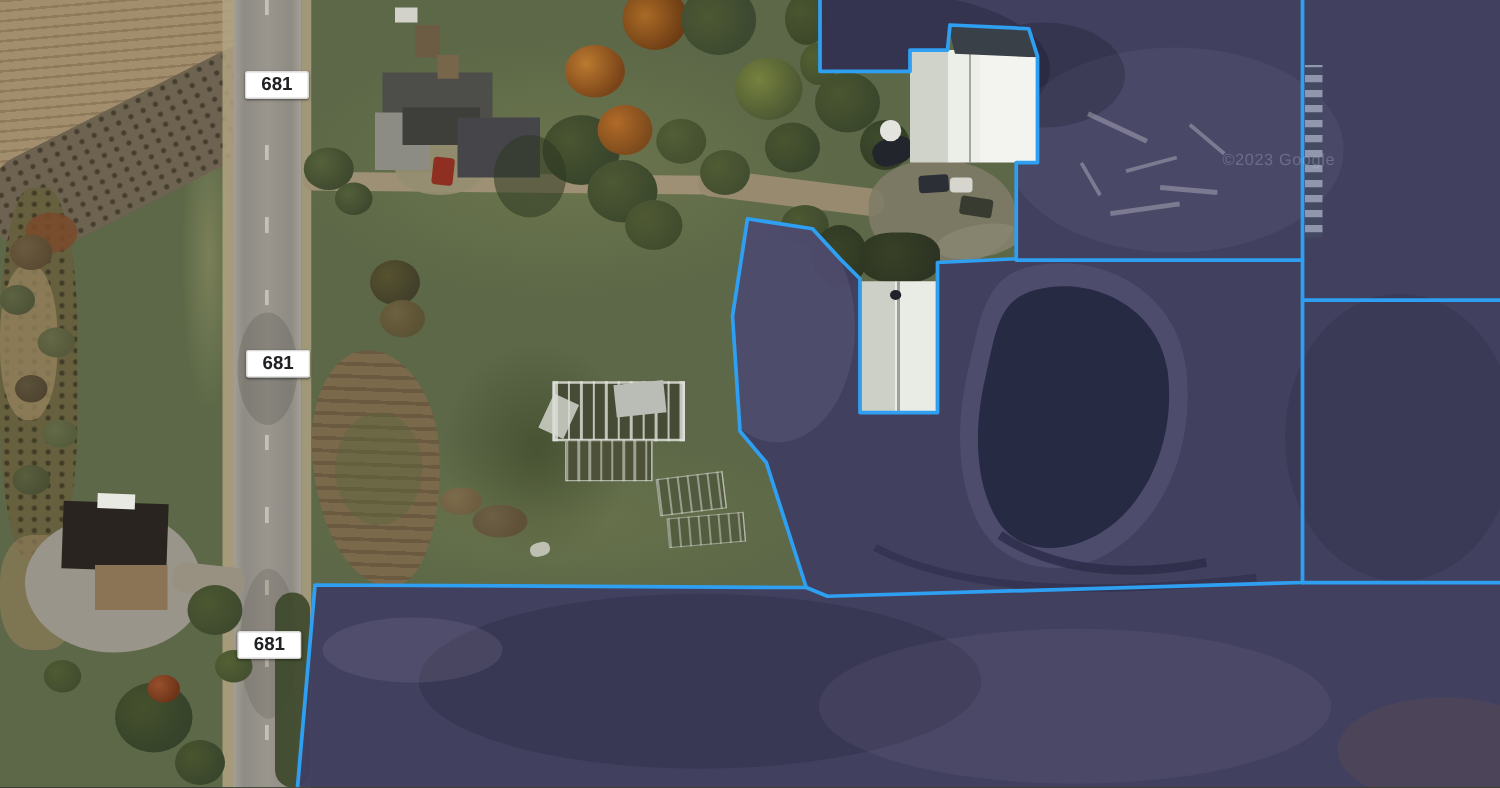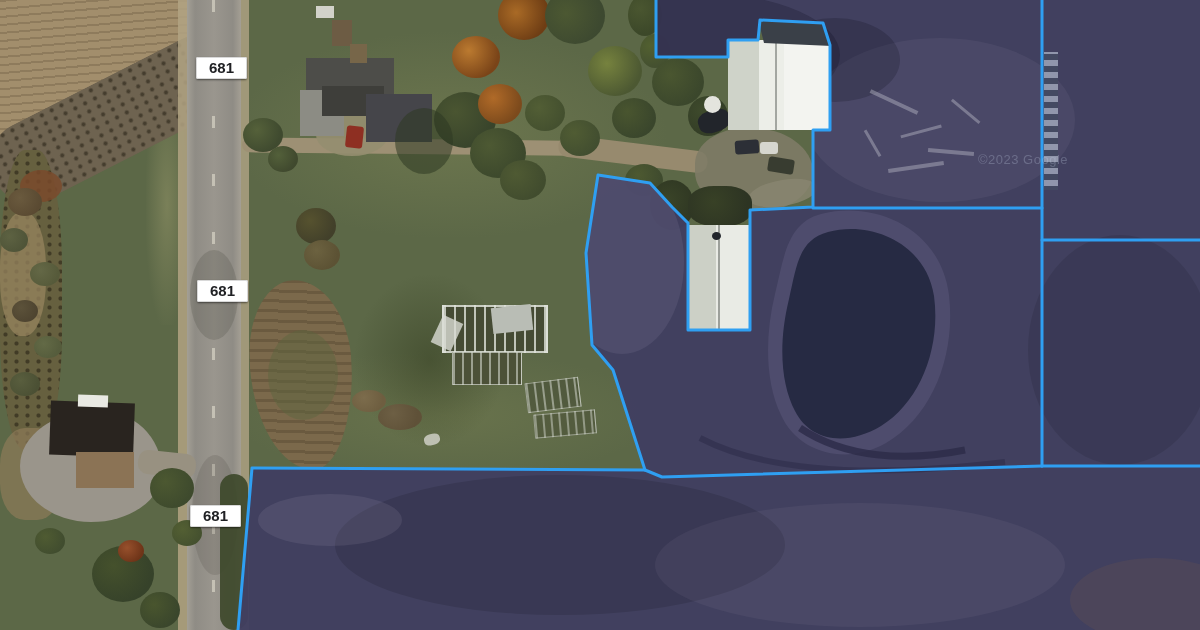--- a/index.html
+++ b/index.html
@@ -6,21 +6,21 @@
   #stage{position:relative;width:1200px;height:630px;overflow:hidden;
          background:#5c6847;font-family:"Liberation Sans",sans-serif;}
   .a{position:absolute;}
   .tree{position:absolute;border-radius:50%;}
   .overlay{position:absolute;left:0;top:0;z-index:40;}
   .shield{position:absolute;z-index:60;background:#ffffff;color:#202124;
           font-size:15px;font-weight:bold;line-height:22px;height:22px;width:51px;
           text-align:center;border-radius:2px;
           box-shadow:0 1px 2px rgba(0,0,0,.5), inset 0 0 0 1px #d8d8d8;}
   .watermark{position:absolute;z-index:55;color:rgba(195,205,225,.28);
-             font-size:13px;letter-spacing:.5px;margin-top:32px;}
+             font-size:13px;letter-spacing:.5px;}
   .speck{background-image:radial-gradient(circle, rgba(35,30,18,.55) 1.5px, transparent 2.6px);
          background-size:11px 9px;}
 </style>
 </head>
 <body>
 
 <div id="stage">
 
   <div class="a" style="left:230px;top:30px;width:440px;height:210px;background:radial-gradient(ellipse at center, rgba(122,130,84,.55), transparent 70%);"></div>
   <div class="a" style="left:230px;top:350px;width:430px;height:130px;background:radial-gradient(ellipse at center, rgba(120,128,82,.45), transparent 70%);"></div>

